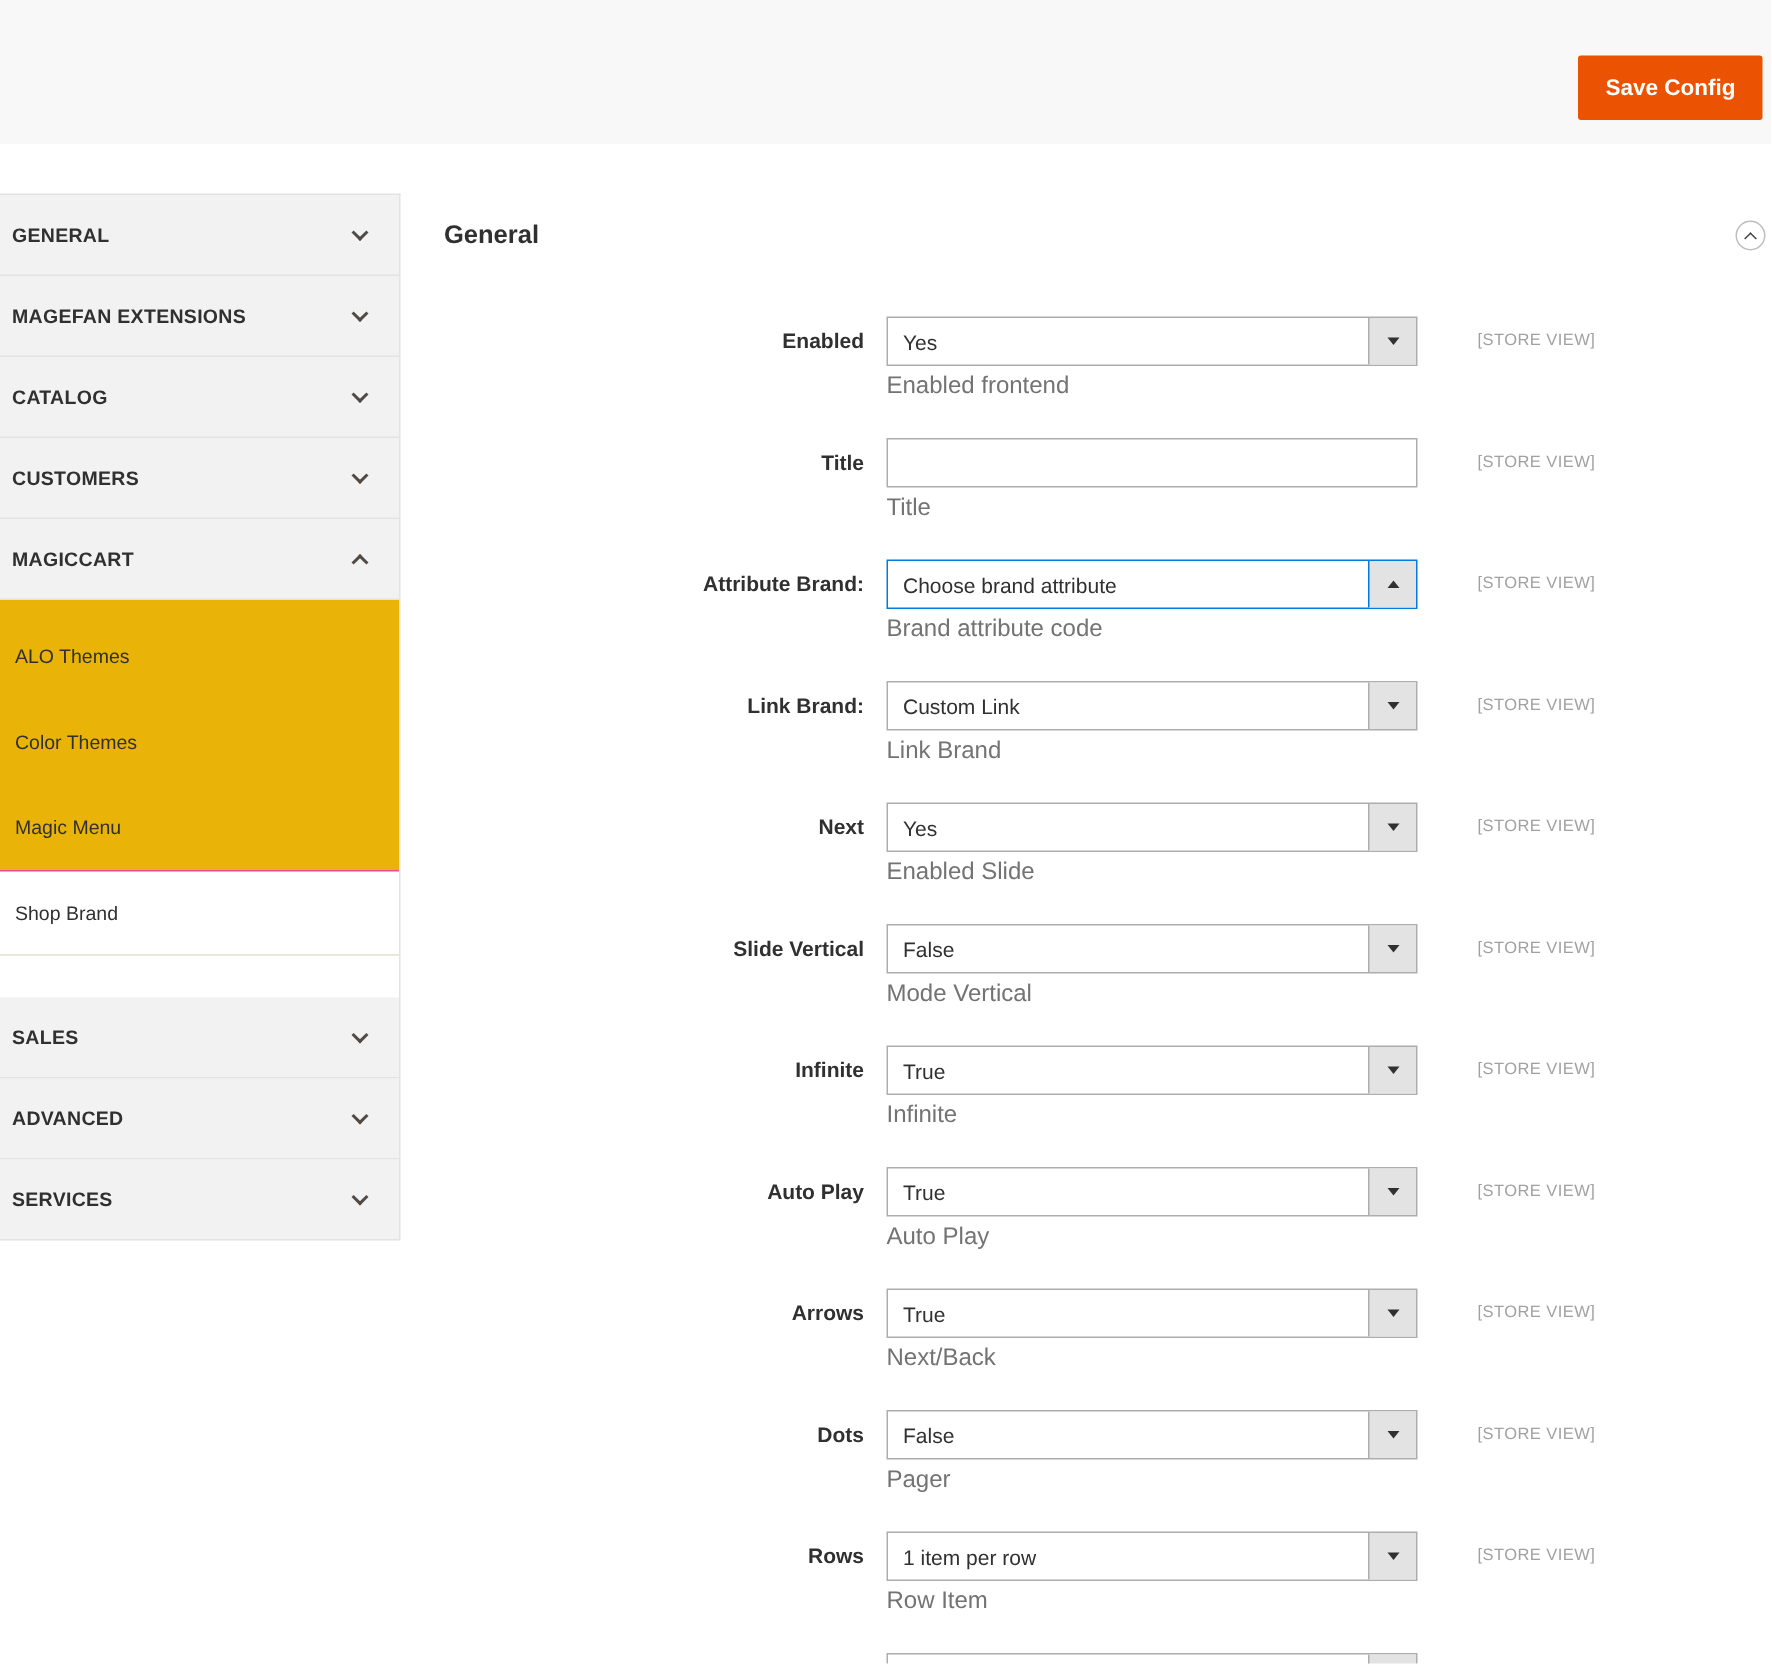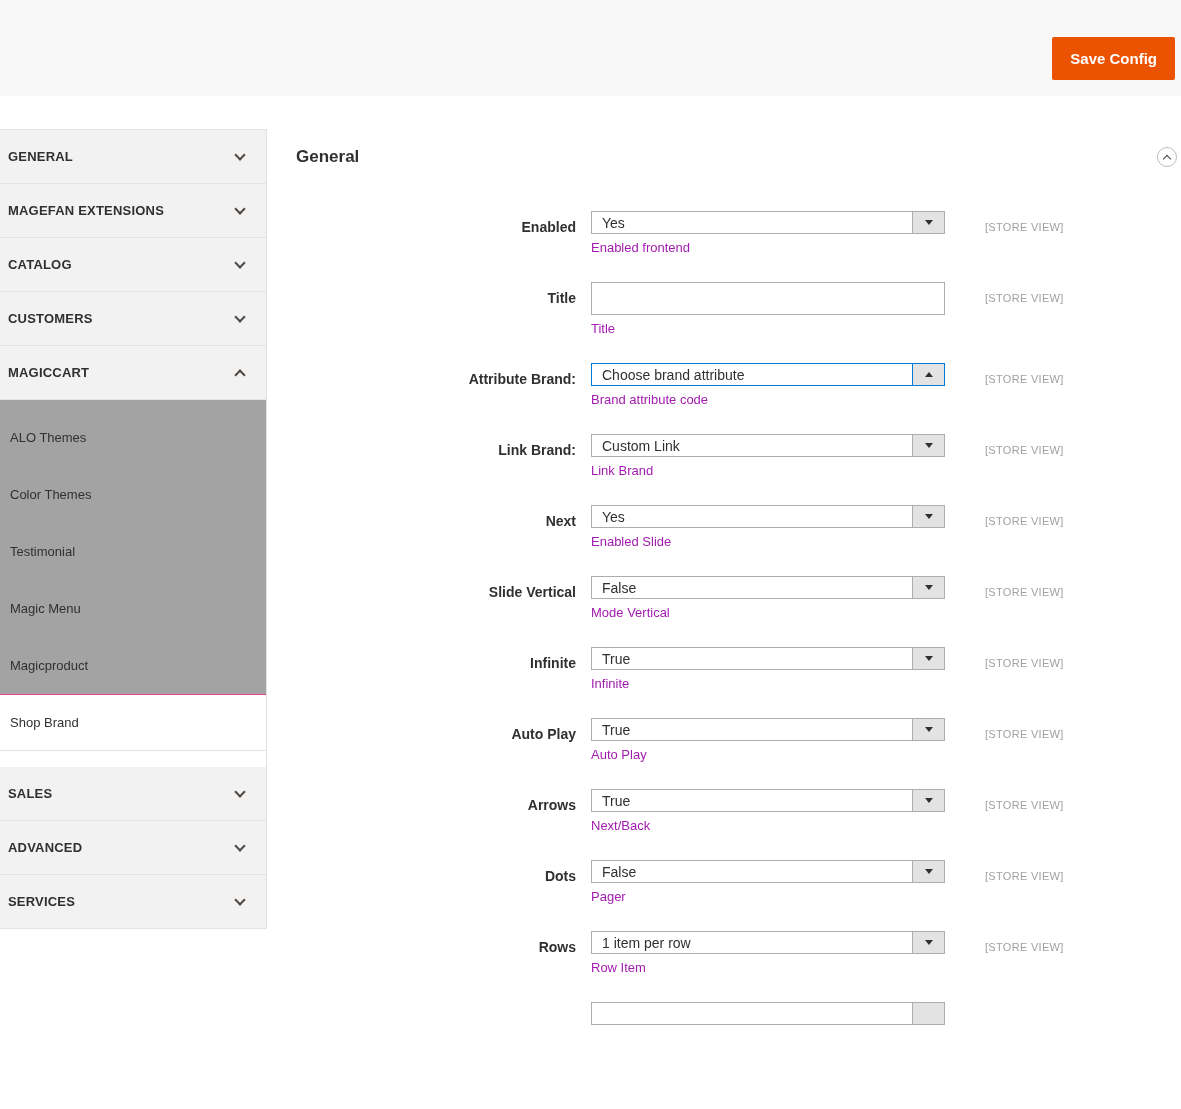--- a/index.html
+++ b/index.html
@@ -36,21 +36,21 @@
     border-bottom: 1px solid #e3e3e3;
     cursor: pointer;
   }
   .nav-label { font-size: 13px; font-weight: bold; letter-spacing: .2px; color: #303030; }
   .chev {
     width: 8px; height: 8px;
     border-right: 2px solid #514943; border-bottom: 2px solid #514943;
     transform: rotate(45deg); margin-top: -4px; flex: 0 0 auto;
   }
   .chev.up { transform: rotate(-135deg); margin-top: 4px; }
-  .submenu { background: #a3a3a3; padding-top: 9px; margin-bottom: 16px; }
+  .submenu { background: #eab308; padding-top: 9px; margin-bottom: 28px; }
   .subitem {
     height: 57px; display: flex; align-items: center;
     padding-left: 10px; font-size: 13px; color: #303030; cursor: pointer;
   }
   .subitem.active {
     background: #fff;
     border-top: 1px solid #ec4899;
     border-bottom: 1px solid #e3e3e3;
   }
   
@@ -68,21 +68,21 @@
   .collapse-icon .chev { width: 6px; height: 6px; border-width: 1.5px; border-color: #434343; margin-top: 3px; }
   
   .form-row { display: flex; align-items: flex-start; margin-bottom: 27px; }
   .field-label {
     flex: 0 0 280px; width: 280px; text-align: right;
     font-size: 14px; font-weight: bold; color: #303030;
     padding-top: 8px; line-height: 17px;
   }
   .field-col { flex: 0 0 354px; width: 354px; margin-left: 15px; }
   .select {
-    display: flex; align-items: stretch; height: 23px;
+    display: flex; align-items: stretch; height: 33px;
     border: 1px solid #adadad; background: #fff; cursor: pointer;
   }
   .select-value {
     flex: 1; display: flex; align-items: center;
     padding-left: 10px; font-size: 14px; color: #303030;
     white-space: nowrap; overflow: hidden;
   }
   .arrow-box {
     flex: 0 0 32px; border-left: 1px solid #adadad; background: #e3e3e3;
     display: flex; align-items: center; justify-content: center;
@@ -90,21 +90,21 @@
   .tri { width: 0; height: 0; border-left: 4px solid transparent; border-right: 4px solid transparent; }
   .tri.down { border-top: 5px solid #303030; }
   .tri.up { border-bottom: 5px solid #303030; }
   .select.focused { border-color: var(--focus, #007bdb); }
   .select.focused .arrow-box { border-left-color: var(--focus, #007bdb); }
   .text-input {
     width: 354px; height: 33px; border: 1px solid #adadad;
     padding: 0 10px; font-family: inherit; font-size: 14px; color: #303030;
     background: #fff;
   }
-  .field-comment { margin-top: 7px; font-size: 13px; line-height: 14px; color: #a21caf; }
+  .field-comment { margin-top: 7px; font-size: 16px; line-height: 14px; color: #737373; }
   .scope-label {
     margin-left: 40px; padding-top: 10px;
     font-size: 11px; letter-spacing: .3px; color: #a1a1a1; white-space: nowrap;
   }
 </style>
 </head>
 <body>
 
 <div class="page">
 
@@ -137,27 +137,21 @@
       </div>
 
       <div class="submenu">
         <div class="subitem">
           <span>ALO Themes</span>
         </div>
         <div class="subitem">
           <span>Color Themes</span>
         </div>
         <div class="subitem">
-          <span>Testimonial</span>
-        </div>
-        <div class="subitem">
           <span>Magic Menu</span>
-        </div>
-        <div class="subitem">
-          <span>Magicproduct</span>
         </div>
         <div class="subitem active">
           <span>Shop Brand</span>
         </div>
       </div>
 
       <div class="nav-section">
         <span class="nav-label">SALES</span>
         <span class="chev down"></span>
       </div>

